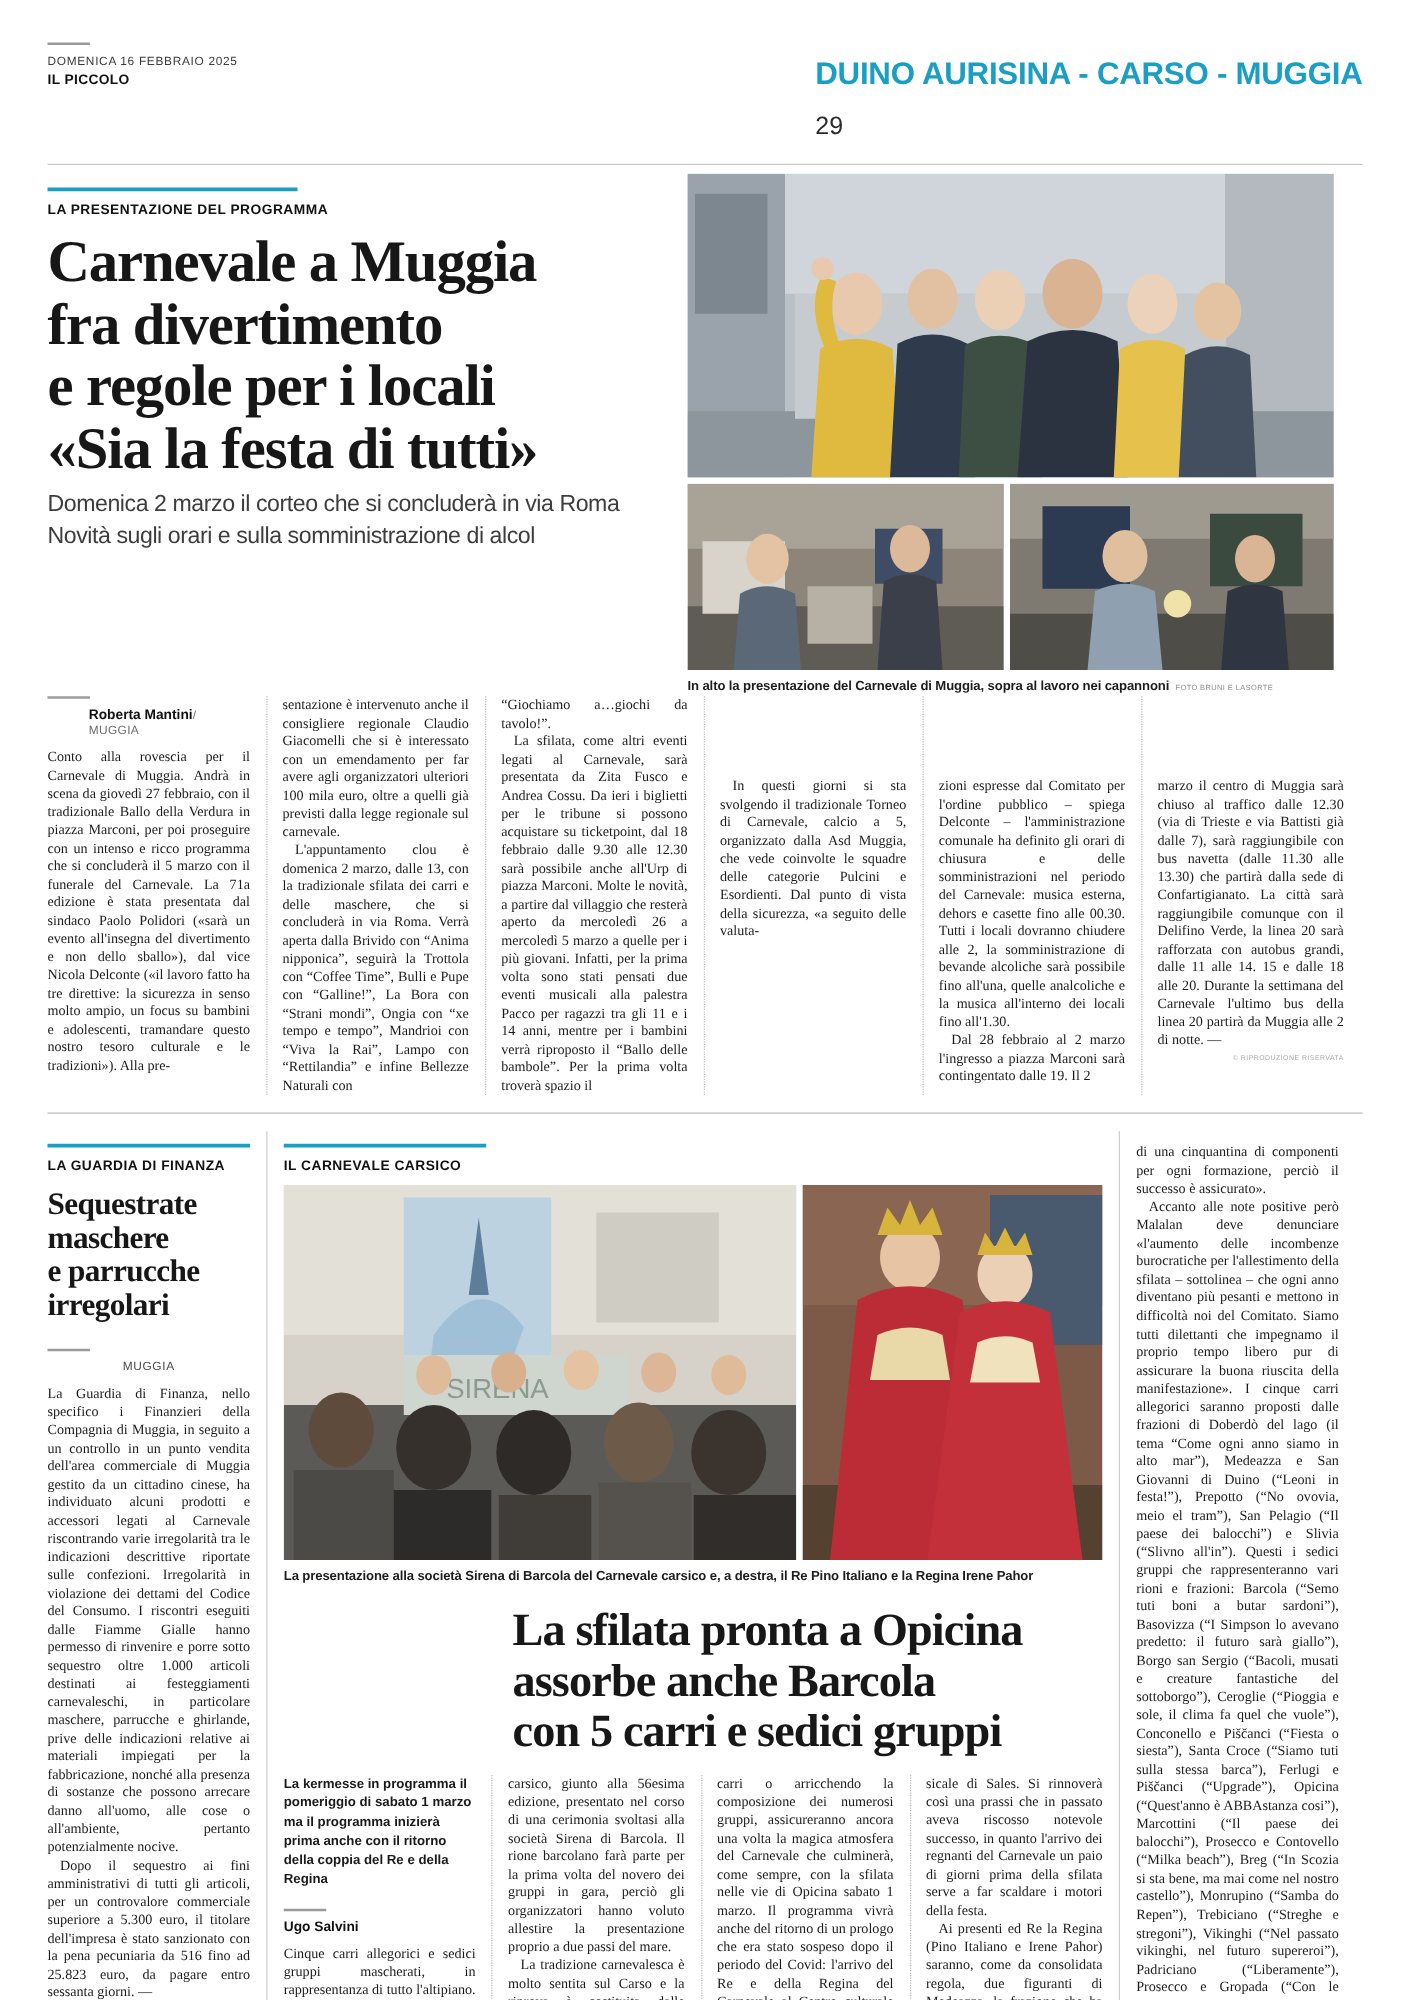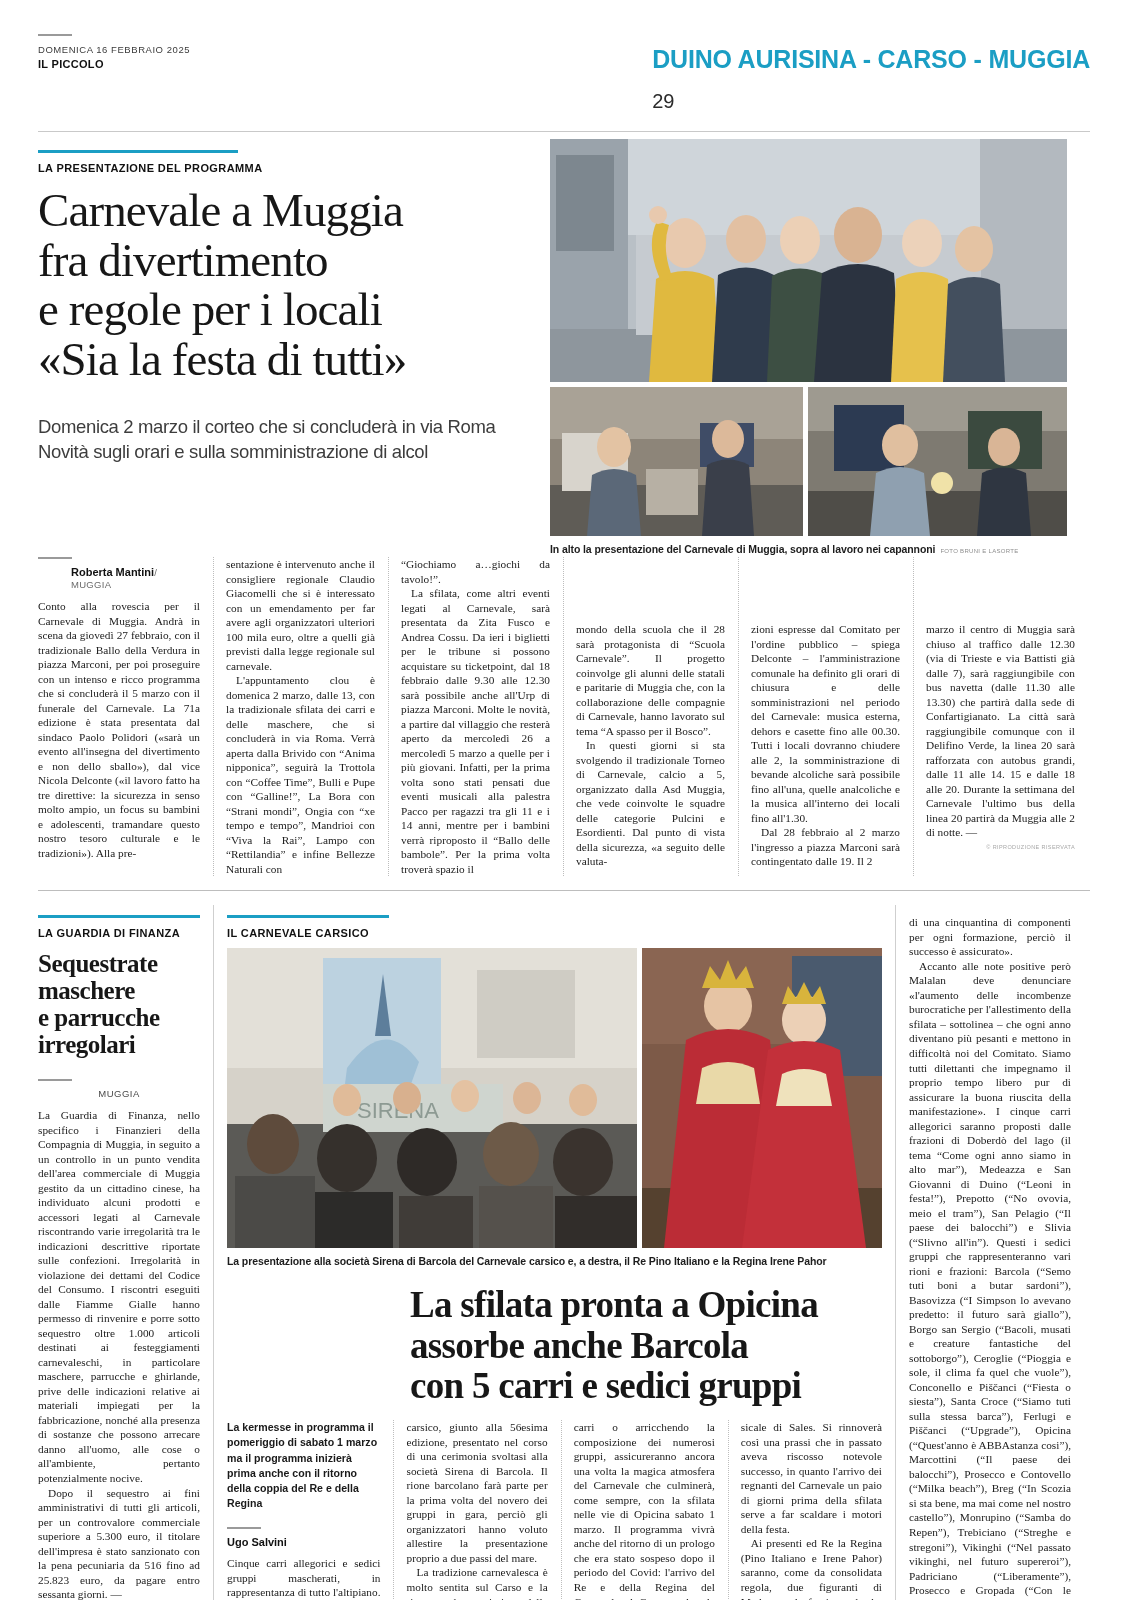--- a/index.html
+++ b/index.html
@@ -45,27 +45,27 @@
     font-family:"Liberation Sans", sans-serif;
     font-weight:700; font-size:11px; letter-spacing:.4px; color:#111;
     text-transform:uppercase;
   }
 
   
   .top-wrap { display:flex; gap:22px; margin-top:7px; }
   .top-left { width:490px; }
   .headline {
     font-family:"Liberation Serif", serif;
-    font-weight:400; font-size:47px; line-height:1.055;
+    font-weight:700; font-size:47px; line-height:1.055;
     letter-spacing:-.9px; color:#171717; margin:12px 0 0 0;
   }
   .subhead {
     font-family:"Liberation Sans", sans-serif;
     font-weight:300; font-size:18.5px; line-height:1.33; color:#3d3d3d;
-    margin-top:31px; letter-spacing:-.35px;
+    margin-top:7px; letter-spacing:-.35px;
   }
   .top-right { flex:1; }
 
   
   .ph { position:relative; overflow:hidden; background:#cfd6dc; }
   .ph .sky { position:absolute; inset:0; }
 
   .photo-main { height:243px; width:517px; }
   .photo-row { display:flex; gap:5px; margin-top:5px; }
   .photo-row .ph { height:149px; }
@@ -261,21 +261,20 @@
       </div>
     </div>
     <div class="dotted">
       <div class="bodycol">
         <p class="first">“Giochiamo a…giochi da tavolo!”.</p>
         <p>La sfilata, come altri eventi legati al Carnevale, sarà presentata da Zita Fusco e Andrea Cossu. Da ieri i biglietti per le tribune si possono acquistare su ticketpoint, dal 18 febbraio dalle 9.30 alle 12.30 sarà possibile anche all'Urp di piazza Marconi. Molte le novità, a partire dal villaggio che resterà aperto da mercoledì 26 a mercoledì 5 marzo a quelle per i più giovani. Infatti, per la prima volta sono stati pensati due eventi musicali alla palestra Pacco per ragazzi tra gli 11 e i 14 anni, mentre per i bambini verrà riproposto il “Ballo delle bambole”. Per la prima volta troverà spazio il</p>
       </div>
     </div>
     <div class="dotted" style="padding-top:65px;">
       <div class="bodycol">
-        <p class="first">mondo della scuola che il 28 sarà protagonista di “Scuola Carnevale”. Il progetto coinvolge gli alunni delle statali e paritarie di Muggia che, con la collaborazione delle compagnie di Carnevale, hanno lavorato sul tema “A spasso per il Bosco”.</p>
         <p>In questi giorni si sta svolgendo il tradizionale Torneo di Carnevale, calcio a 5, organizzato dalla Asd Muggia, che vede coinvolte le squadre delle categorie Pulcini e Esordienti. Dal punto di vista della sicurezza, «a seguito delle valuta-</p>
       </div>
     </div>
     <div class="dotted" style="padding-top:65px;">
       <div class="bodycol">
         <p class="first">zioni espresse dal Comitato per l'ordine pubblico – spiega Delconte – l'amministrazione comunale ha definito gli orari di chiusura e delle somministrazioni nel periodo del Carnevale: musica esterna, dehors e casette fino alle 00.30. Tutti i locali dovranno chiudere alle 2, la somministrazione di bevande alcoliche sarà possibile fino all'una, quelle analcoliche e la musica all'interno dei locali fino all'1.30.</p>
         <p>Dal 28 febbraio al 2 marzo l'ingresso a piazza Marconi sarà contingentato dalle 19. Il 2</p>
       </div>
     </div>
     <div class="dotted" style="padding-top:65px;">

